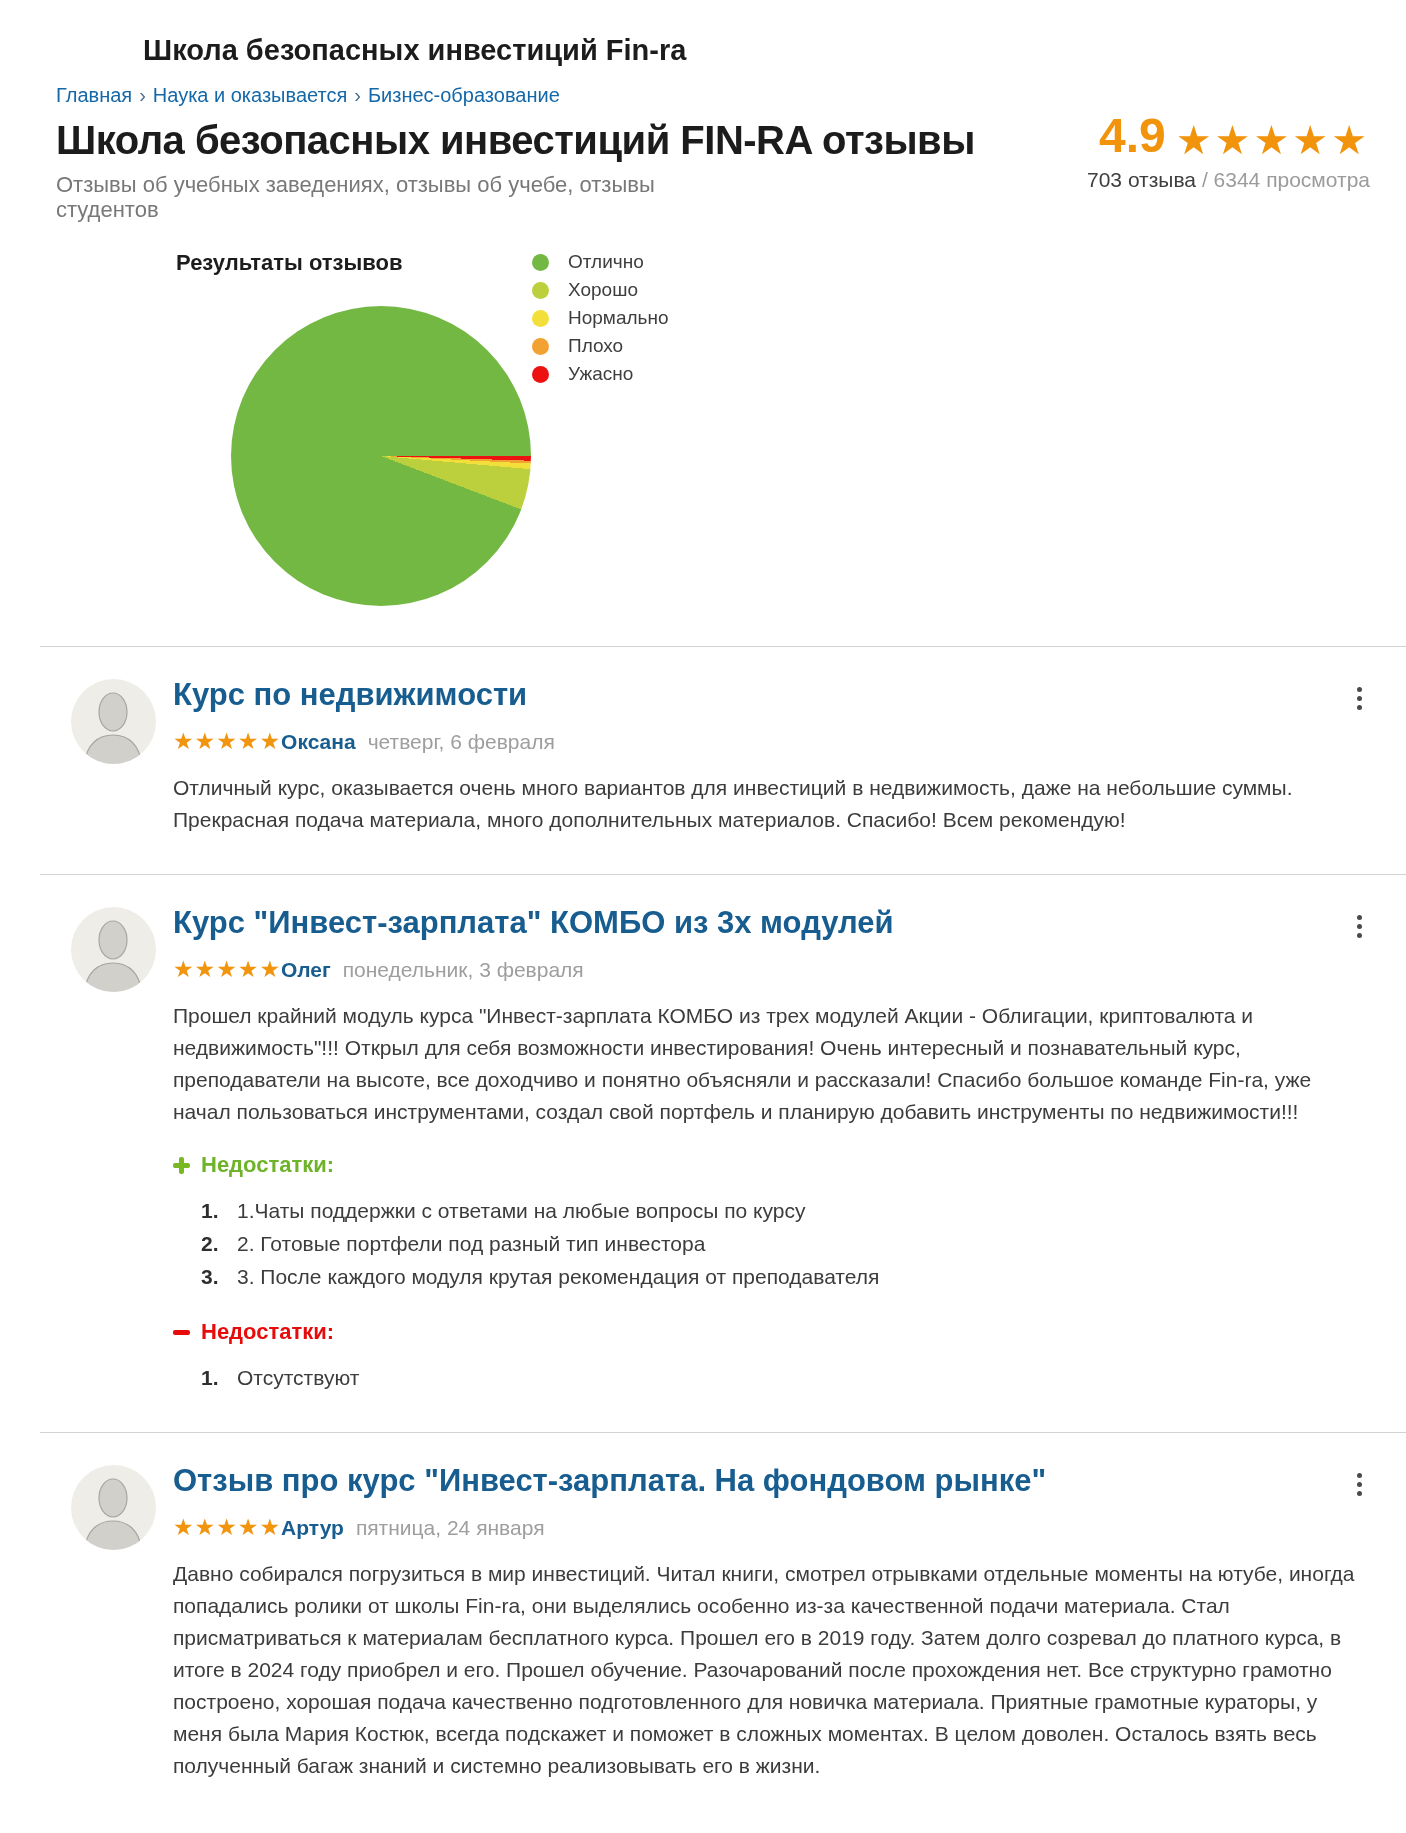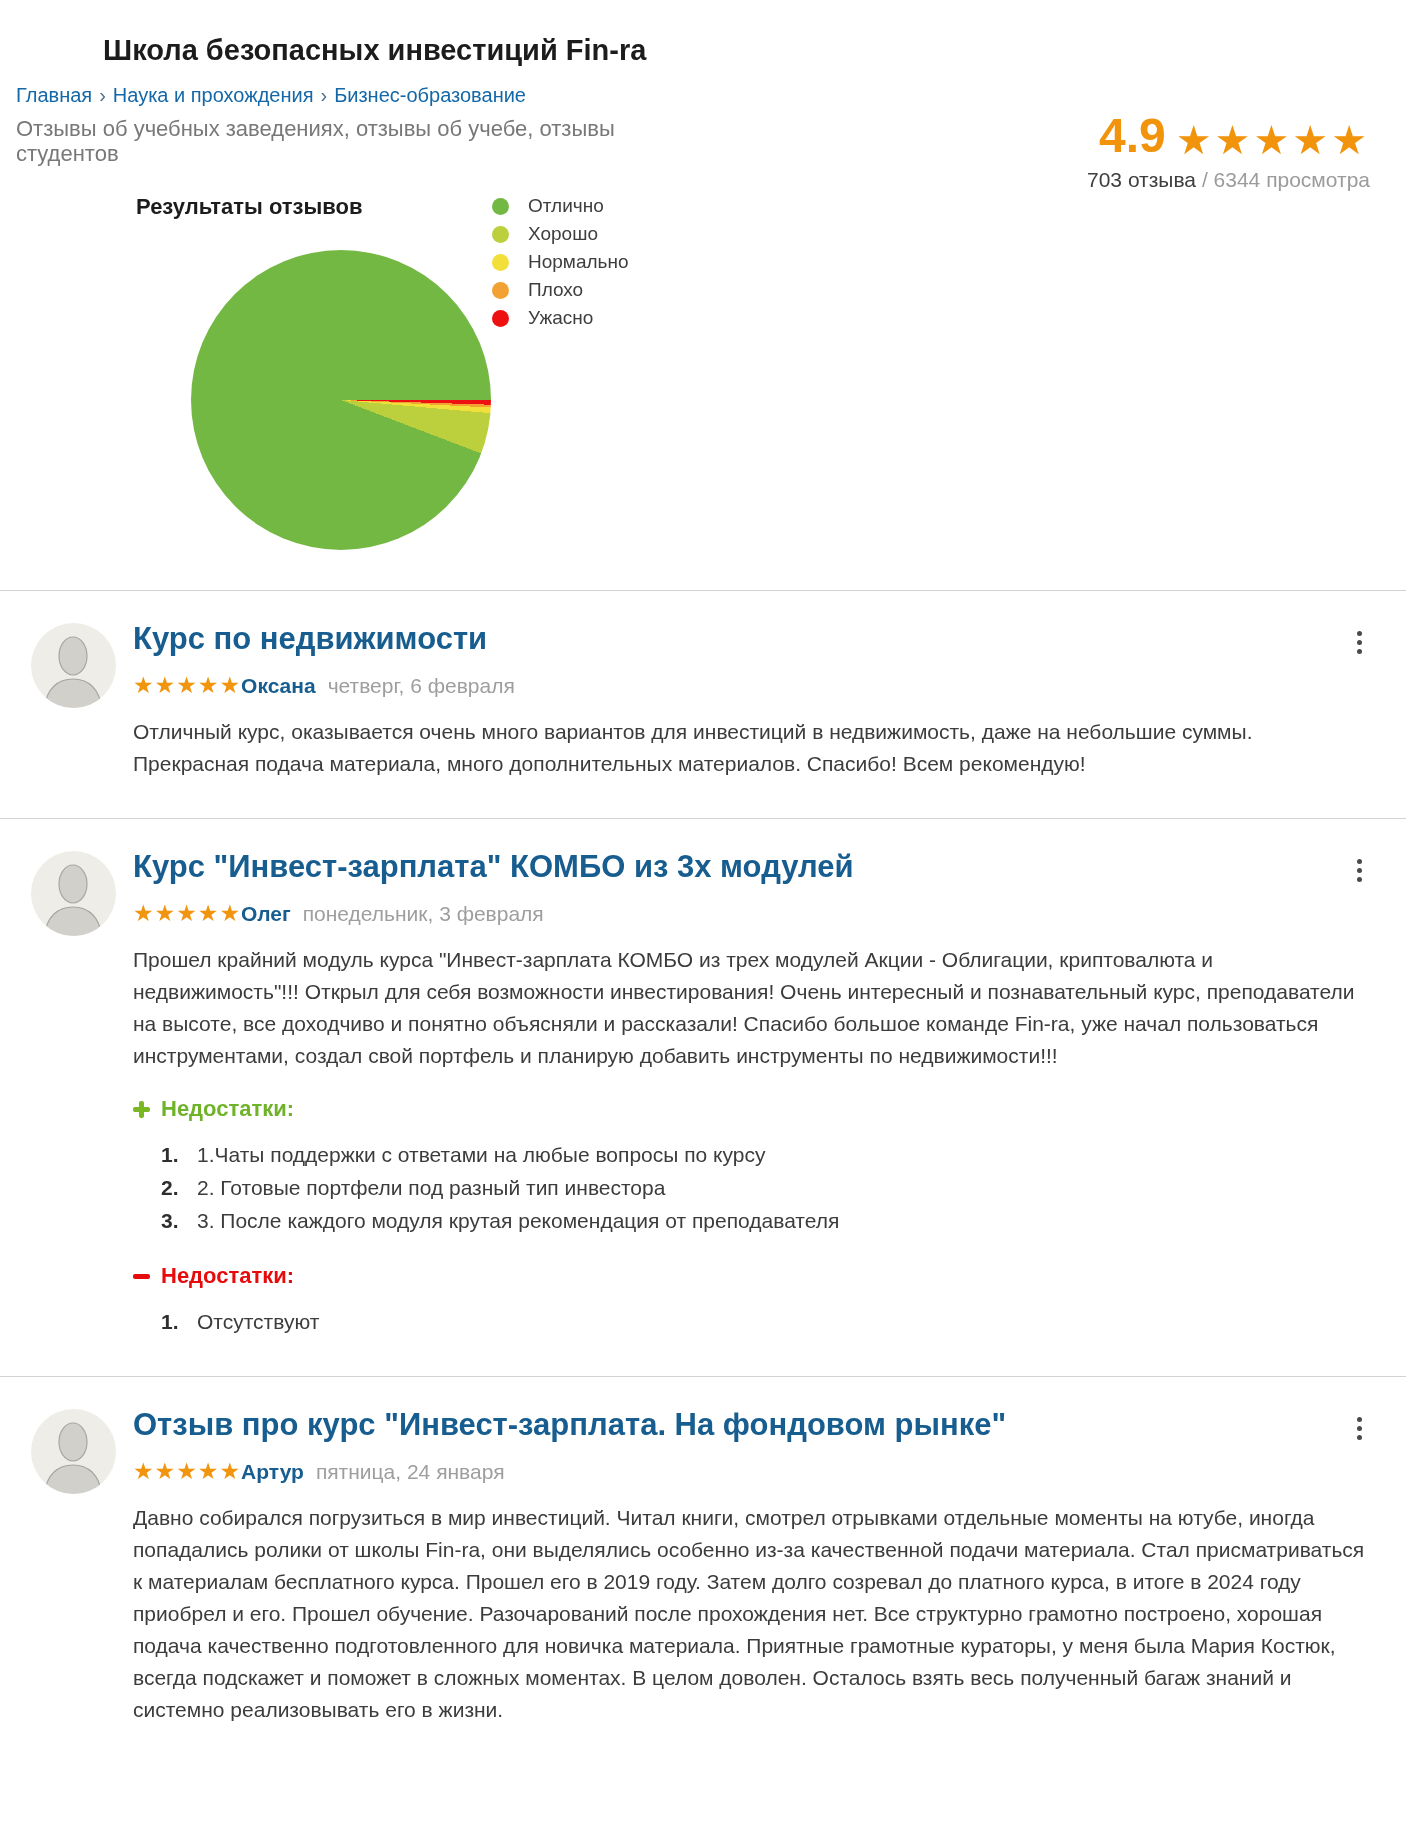--- a/index.html
+++ b/index.html
@@ -1,19 +1,19 @@
 <!DOCTYPE html>
 <html><head>
 <meta charset="utf-8">
 <style>
   * { margin:0; padding:0; box-sizing:border-box; }
   body { background:#fff; }
   .page {
     position:relative; width:1406px; height:1833px; overflow:hidden;
-    background:#fff; font-family:"Liberation Sans", sans-serif; color:#1e1e1e;
+    background:#fff; font-family:"Liberation Sans", sans-serif; color:#1e1e1e;padding-left:40px;
   }
   
   .site-title { padding:34px 0 0 103px; font-size:29px; font-weight:700; color:#1c1c1c; }
   .breadcrumb { margin:17px 0 0 16px; font-size:20px; color:#1568a8; }
   .breadcrumb a { color:#1568a8; text-decoration:none; cursor:pointer; }
   .breadcrumb .sep { color:#4a6d8c; margin:0 7px; }
   .page-h1 { margin:11px 0 0 16px; font-size:40px; font-weight:700; color:#1c1c1c; letter-spacing:-0.5px; }
   .subtitle { margin:9px 0 0 16px; font-size:22px; line-height:25px; color:#787878; max-width:650px; }
   .rating-block { position:absolute; top:112px; right:36px; text-align:right; }
   .rating-line { display:flex; align-items:flex-end; justify-content:flex-end; gap:10px; }
@@ -56,23 +56,24 @@
   .cons-block .pc-header { margin-top:26px; }
 </style>
 </head>
 <body>
 
 <div class="page">
 
   <div class="site-title">Школа безопасных инвестиций Fin-ra</div>
 
   <div class="breadcrumb">
-    <a>Главная</a><span class="sep">›</span><a>Наука и прохождения</a><span class="sep">›</span><a>Бизнес-образование</a>
-  </div>
-
+    <a>Главная</a><span class="sep">›</span><a>Наука и оказывается</a><span class="sep">›</span><a>Бизнес-образование</a>
+  </div>
+
+  <h1 class="page-h1">Школа безопасных инвестиций FIN-RA отзывы</h1>
   <div class="subtitle">Отзывы об учебных заведениях, отзывы об учебе, отзывы студентов</div>
 
   <div class="rating-block">
     <div class="rating-line">
       <span class="rating-value">4.9</span>
       <span class="rating-stars">★★★★★</span>
     </div>
     <div class="rating-counts">
       <span class="count">703 отзыва</span>
       <span>/</span>

